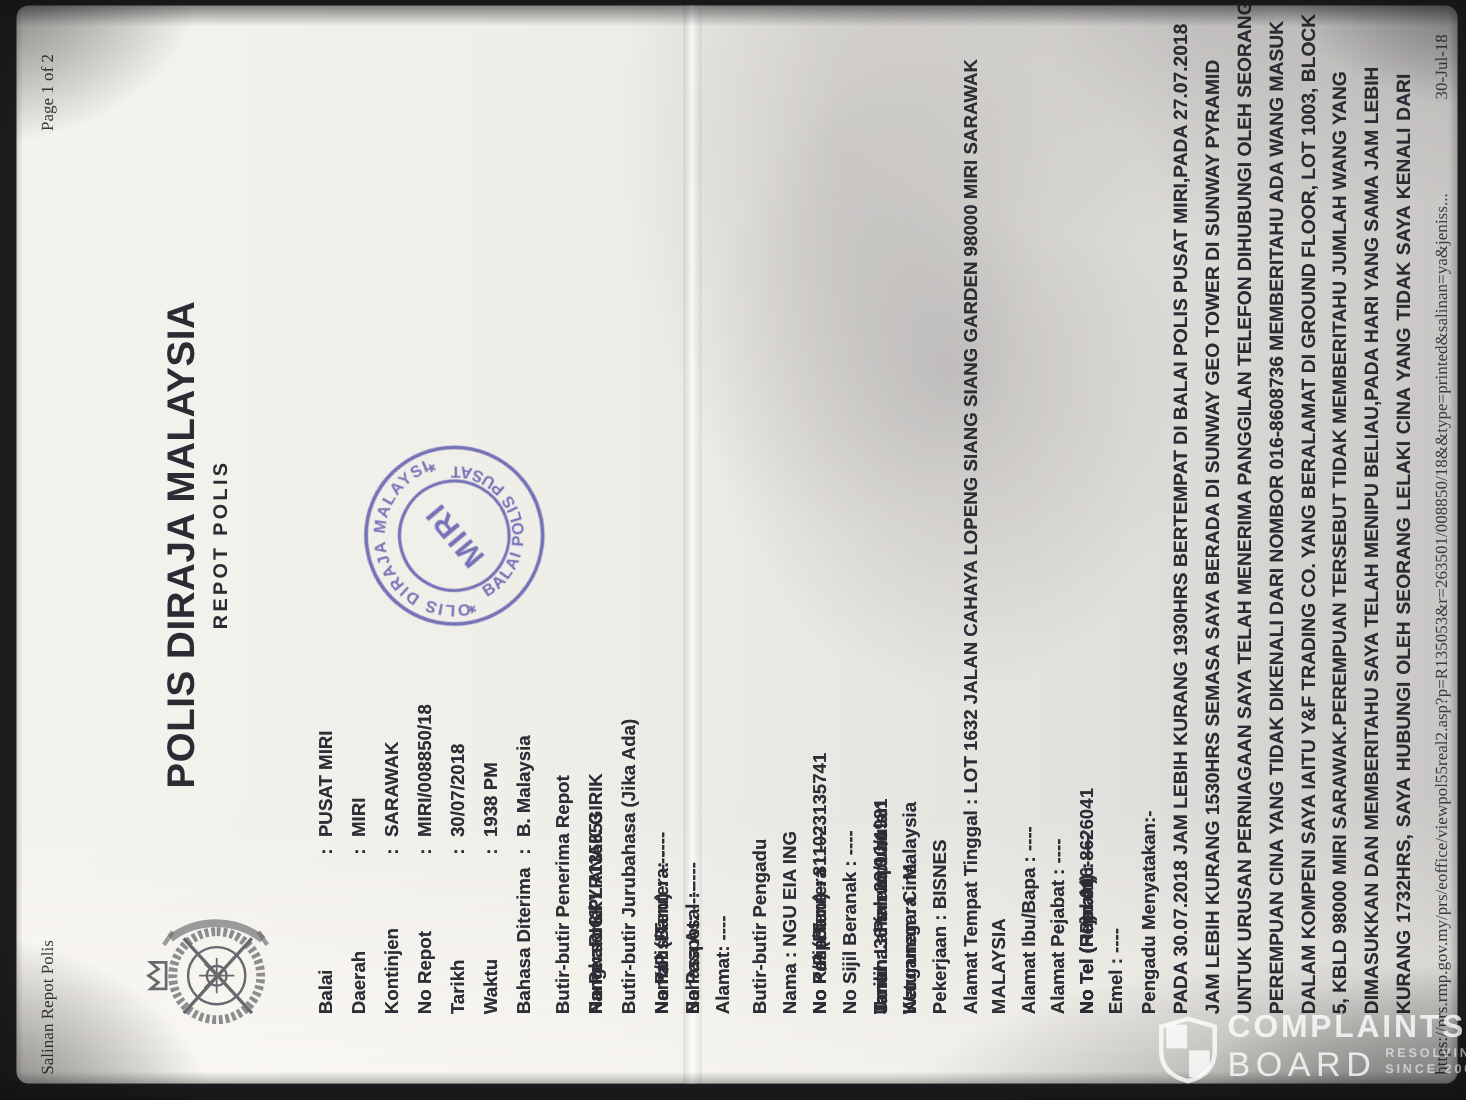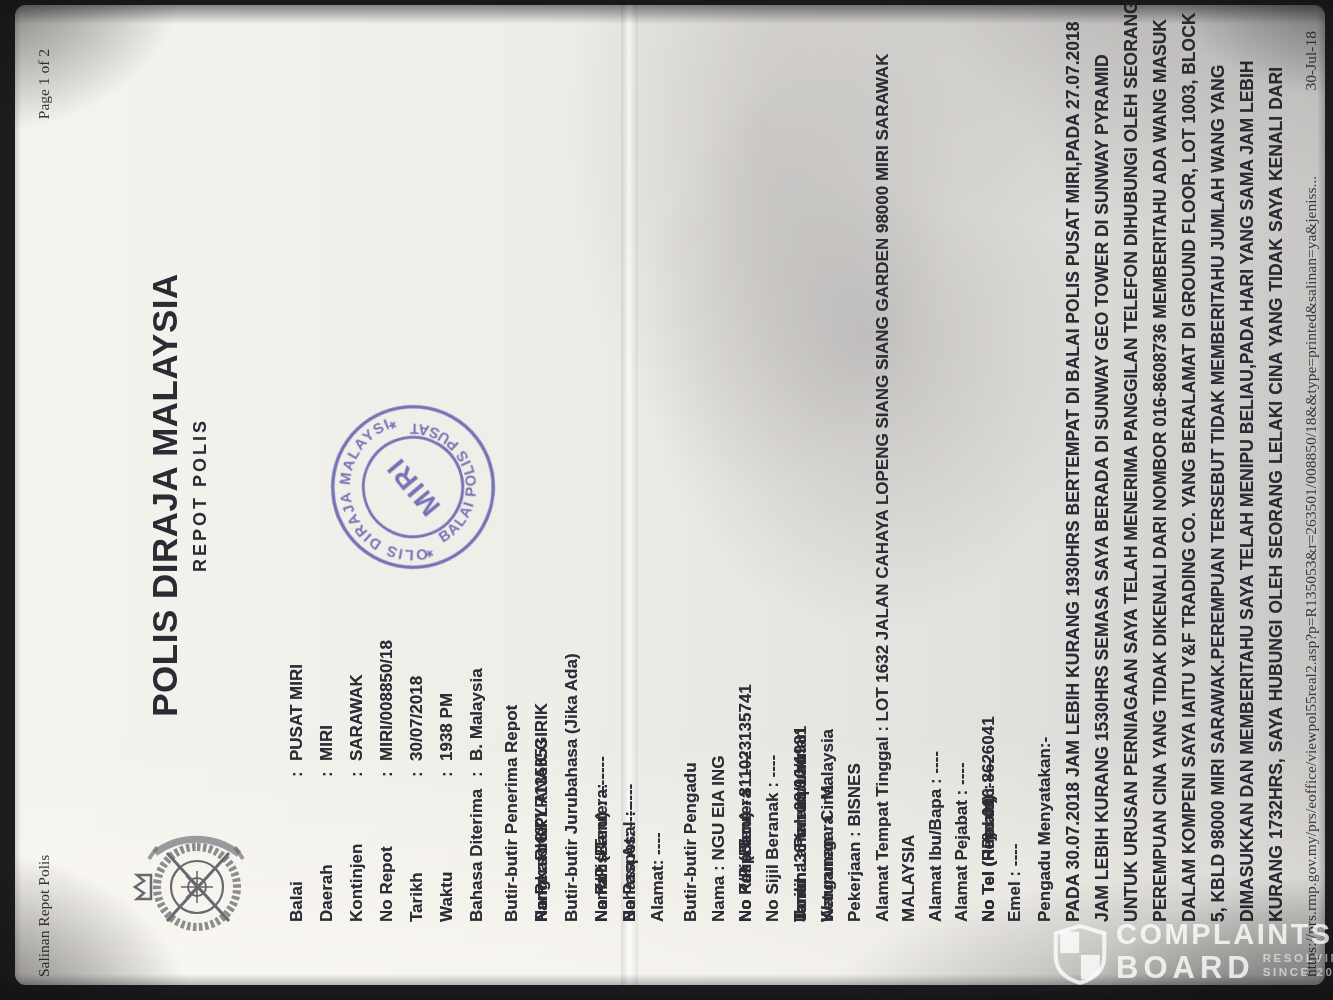--- a/index.html
+++ b/index.html
@@ -69,21 +69,21 @@
       radial-gradient(420px 220px at 103% 103%, rgba(14,12,14,.5), transparent 72%),
       radial-gradient(280px 170px at 102% -2%, rgba(14,12,14,.55), transparent 70%),
       radial-gradient(520px 210px at 90% 103%, rgba(24,22,24,.38), transparent 75%);}
 
   
   .watermark{position:absolute;left:1053px;top:920px;display:flex;gap:9px;align-items:flex-start;}
   .wm-shield{width:54px;height:64px;margin-top:2px;}
   .wm-line1{font-size:29px;font-weight:bold;letter-spacing:2.5px;line-height:1;
             color:rgba(255,255,255,.78);}
   .wm-row2{display:flex;align-items:flex-end;gap:8px;margin-top:3px;}
-  .wm-line2{font-size:31px;font-weight:bold;letter-spacing:5px;line-height:.9;
+  .wm-line2{font-size:31px;font-weight:normal;letter-spacing:5px;line-height:.9;
             color:rgba(255,255,255,.78);}
   .wm-tags{font-size:11.5px;letter-spacing:2.6px;line-height:1.2;font-weight:bold;
            color:rgba(255,255,255,.55);padding-bottom:2px;}
 </style>
 </head>
 <body>
 
 <div class="scene">
 
   <div class="paper">

